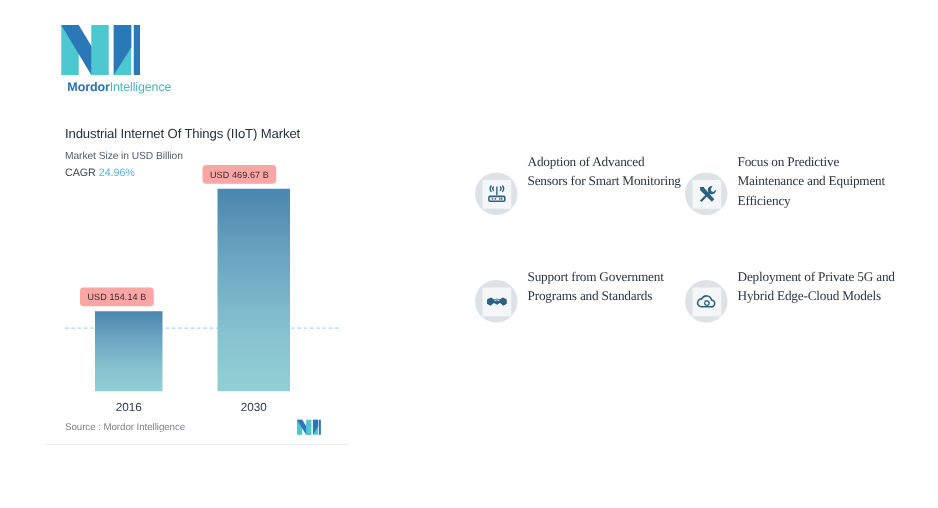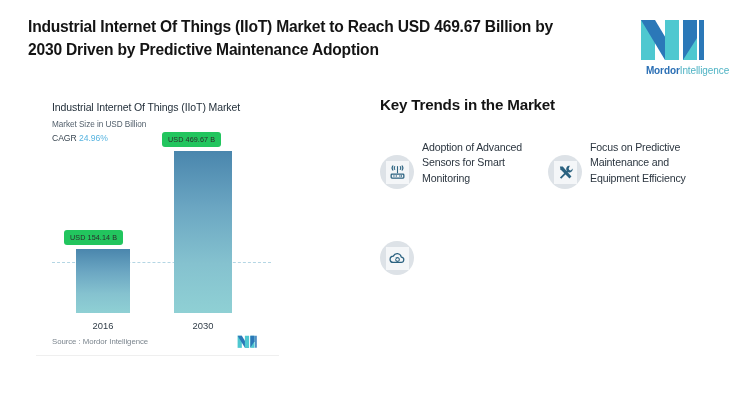--- a/index.html
+++ b/index.html
@@ -107,21 +107,21 @@
   .bar {
     position: absolute;
     bottom: 16px;
     background: linear-gradient(180deg, #4a86ad 0%, #6ba6c2 35%, #85c2cf 70%, #8fd0d4 100%);
   }
   .bar-2025 { left: 24px;  width: 54px;  height: 64px; }
   .bar-2030 { left: 122px; width: 58px;  height: 162px; }
 
   .pill {
     position: absolute;
-    background: #22c55e;
+    background: #fca5a5;
     border-radius: 3px;
     font-size: 7.2px;
     color: #2c2c2c;
     padding: 3px 6px 3px 6px;
     white-space: nowrap;
     letter-spacing: 0.1px;
   }
   .pill-2025 { left: 12px;  bottom: 84px; }
   .pill-2030 { left: 110px; bottom: 182px; }
 
@@ -163,20 +163,21 @@
     letter-spacing: -0.2px;
     margin-bottom: 6px;
   }
   .trend-grid {
     margin-top: 26px;
     display: grid;
     grid-template-columns: 168px 172px;
     grid-template-rows: 92px auto;
     column-gap: 0px;
     row-gap: 0px;
+    font-family: Liberation Serif, serif;
   }
   .trend-item {
     display: flex;
     align-items: flex-start;
     gap: 8px;
   }
   .trend-icon-wrap {
     flex: 0 0 auto;
     width: 34px; height: 34px;
     border-radius: 50%;
@@ -202,21 +203,20 @@
     padding-top: 1px;
   }
   .t-r2 .trend-icon-wrap { margin-top: 10px; }
 </style>
 </head>
 <body>
 
 <div class="page">
 
   <div class="header">
-    <div class="headline">Industrial Internet Of Things (IIoT) Market to Reach USD 469.67 Billion by 2030 Driven by Predictive Maintenance Adoption</div>
 
     <div class="logo-block">
       <svg class="logo-mark" viewBox="0 0 66 42">
         <polygon points="2,42 2,2 16,2 16,42" fill="#4ec8d0"></polygon>
         <polygon points="2,2 16,2 40,42 26,42" fill="#2b78b8"></polygon>
         <polygon points="40,2 40,42 26,42 26,2" fill="#4ec8d0"></polygon>
         <polygon points="44,2 58,2 58,42 44,42" fill="#4ec8d0"></polygon>
         <polygon points="44,2 58,2 58,20 44,42" fill="#2b78b8"></polygon>
         <polygon points="60,2 65,2 65,42 60,42" fill="#2b78b8"></polygon>
       </svg>
@@ -254,21 +254,20 @@
         <polygon points="2,2 16,2 40,42 26,42" fill="#2b78b8"></polygon>
         <polygon points="40,2 40,42 26,42 26,2" fill="#4ec8d0"></polygon>
         <polygon points="44,2 58,2 58,42 44,42" fill="#4ec8d0"></polygon>
         <polygon points="44,2 58,2 58,20 44,42" fill="#2b78b8"></polygon>
         <polygon points="60,2 65,2 65,42 60,42" fill="#2b78b8"></polygon>
       </svg>
     </div>
   </div>
 
   <div class="trends">
-    <div class="trends-title">Key Trends in the Market</div>
 
     <div class="trend-grid">
 
       <div class="trend-item">
         <div class="trend-icon-wrap">
           <div class="trend-icon-inner">
             <svg viewBox="0 0 24 24" width="19" height="19">
               <rect x="4" y="14" width="16" height="5" rx="1" fill="none" stroke="#2b6280" stroke-width="1.6"></rect>
               <circle cx="7.5" cy="16.5" r="0.9" fill="#2b6280"></circle>
               <circle cx="10.5" cy="16.5" r="0.9" fill="#2b6280"></circle>
@@ -290,29 +289,41 @@
           <div class="trend-icon-inner">
             <svg viewBox="0 0 24 24" width="19" height="19">
               <path d="M5 4.5 L8.5 4.5 L19.5 17 L17 19.5 L5.5 8 Z" fill="#2b6280"></path>
               <path d="M17.5 3.5 a4 4 0 0 0 -4 6.2 L5 18.2 l1.6 1.6 l8.5 -8.5 a4 4 0 0 0 6 -4.2 l-2.4 2.4 l-2.1 -0.6 l-0.6 -2.1 z" fill="#2b6280"></path>
             </svg>
           </div>
         </div>
         <div class="trend-text">Focus on Predictive Maintenance and Equipment Efficiency</div>
       </div>
 
+      <div class="trend-item t-r2">
+        <div class="trend-icon-wrap">
+          <div class="trend-icon-inner">
+            <svg viewBox="0 0 24 24" width="19" height="19">
+              <path d="M2 9.5 L6 7.5 L9.5 9.5 L12 8.5 L14.5 9.5 L18 7.5 L22 9.5 L22 14 L18.5 16 L15 13 L12.5 15 L9 13.2 L5.5 16 L2 14 Z" fill="#2b6280"></path>
+              <path d="M9.5 10.8 L12 9.9 L14.5 10.8" fill="none" stroke="#e8edf1" stroke-width="0.9"></path>
+            </svg>
+          </div>
+        </div>
+        <div class="trend-text">Support from Government Programs and Standards</div>
+      </div>
 
       <div class="trend-item t-r2">
         <div class="trend-icon-wrap">
           <div class="trend-icon-inner">
             <svg viewBox="0 0 24 24" width="19" height="19">
               <path d="M6.5 17 a4 4 0 0 1 0.3 -8 a5.3 5.3 0 0 1 10 1.2 a3.4 3.4 0 0 1 -0.6 6.8 Z" fill="none" stroke="#2b6280" stroke-width="1.6" stroke-linejoin="round"></path>
               <path d="M9.7 13.2 a2.3 2.3 0 1 0 1.1 -1.9" fill="none" stroke="#2b6280" stroke-width="1.4" stroke-linecap="round"></path>
               <polygon points="9.4,10.6 12.0,11.2 9.9,12.9" fill="#2b6280"></polygon>
             </svg>
           </div>
         </div>
+        <div class="trend-text">Deployment of Private 5G and Hybrid Edge-Cloud Models</div>
       </div>
 
     </div>
   </div>
 
 </div>
 
 </body></html>

